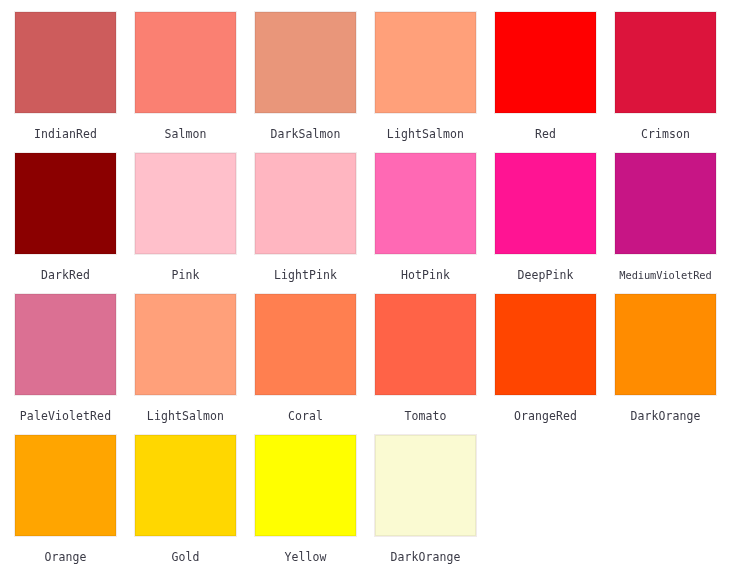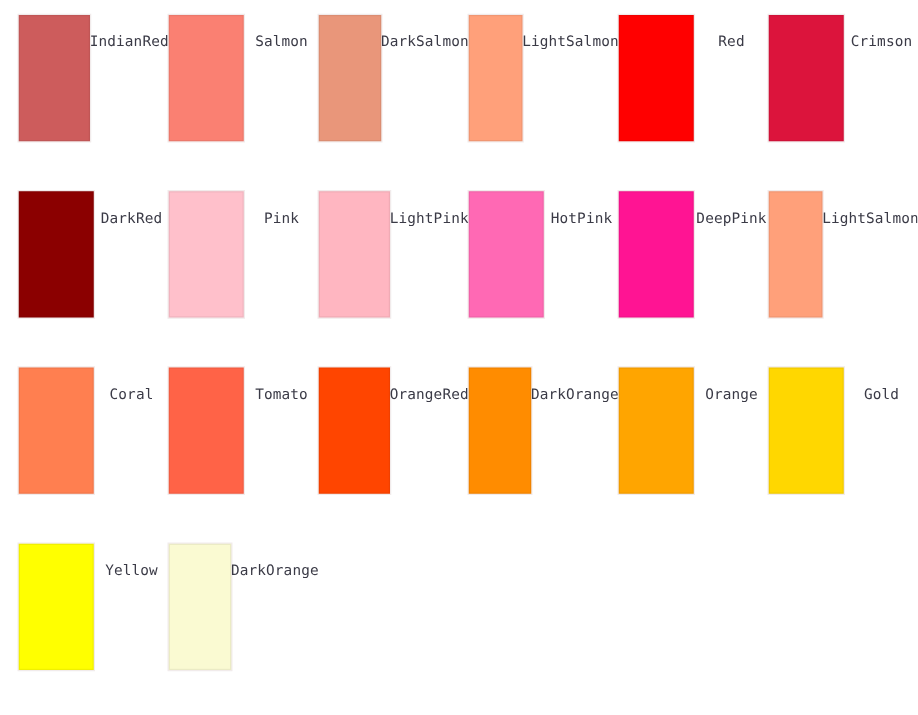--- a/index.html
+++ b/index.html
@@ -16,21 +16,21 @@
   #palette-grid {
     display: grid;
     grid-template-columns: repeat(6, 120px);
     grid-template-rows: repeat(4, 141px);
     padding-left: 15px;
     padding-top: 12px;
     box-sizing: border-box;
   }
   .swatch-cell {
     display: flex;
-    flex-direction: row;
+    flex-direction: column;
     align-items: flex-start;
     width: 120px;
     border-radius: 17px;
   }
   .swatch-chip {
     width: 101px;
     height: 101px;
     border: 1px solid rgba(0, 0, 0, 0.06);
     box-sizing: border-box;
     box-shadow: 0 0 0 1px rgba(210, 190, 190, 0.30);
@@ -93,20 +93,28 @@
     </div>
     <div class="swatch-cell">
       <div class="swatch-chip" style="background-color: rgb(255, 105, 180);"></div>
       <div class="swatch-label">HotPink</div>
     </div>
     <div class="swatch-cell">
       <div class="swatch-chip" style="background-color: rgb(255, 20, 147);"></div>
       <div class="swatch-label">DeepPink</div>
     </div>
     <div class="swatch-cell">
+      <div class="swatch-chip" style="background-color: rgb(199, 21, 133);"></div>
+      <div class="swatch-label long">MediumVioletRed</div>
+    </div>
+    <div class="swatch-cell">
+      <div class="swatch-chip" style="background-color: rgb(219, 112, 147);"></div>
+      <div class="swatch-label">PaleVioletRed</div>
+    </div>
+    <div class="swatch-cell">
       <div class="swatch-chip" style="background-color: rgb(255, 160, 122);"></div>
       <div class="swatch-label">LightSalmon</div>
     </div>
     <div class="swatch-cell">
       <div class="swatch-chip" style="background-color: rgb(255, 127, 80);"></div>
       <div class="swatch-label">Coral</div>
     </div>
     <div class="swatch-cell">
       <div class="swatch-chip" style="background-color: rgb(255, 99, 71);"></div>
       <div class="swatch-label">Tomato</div>

